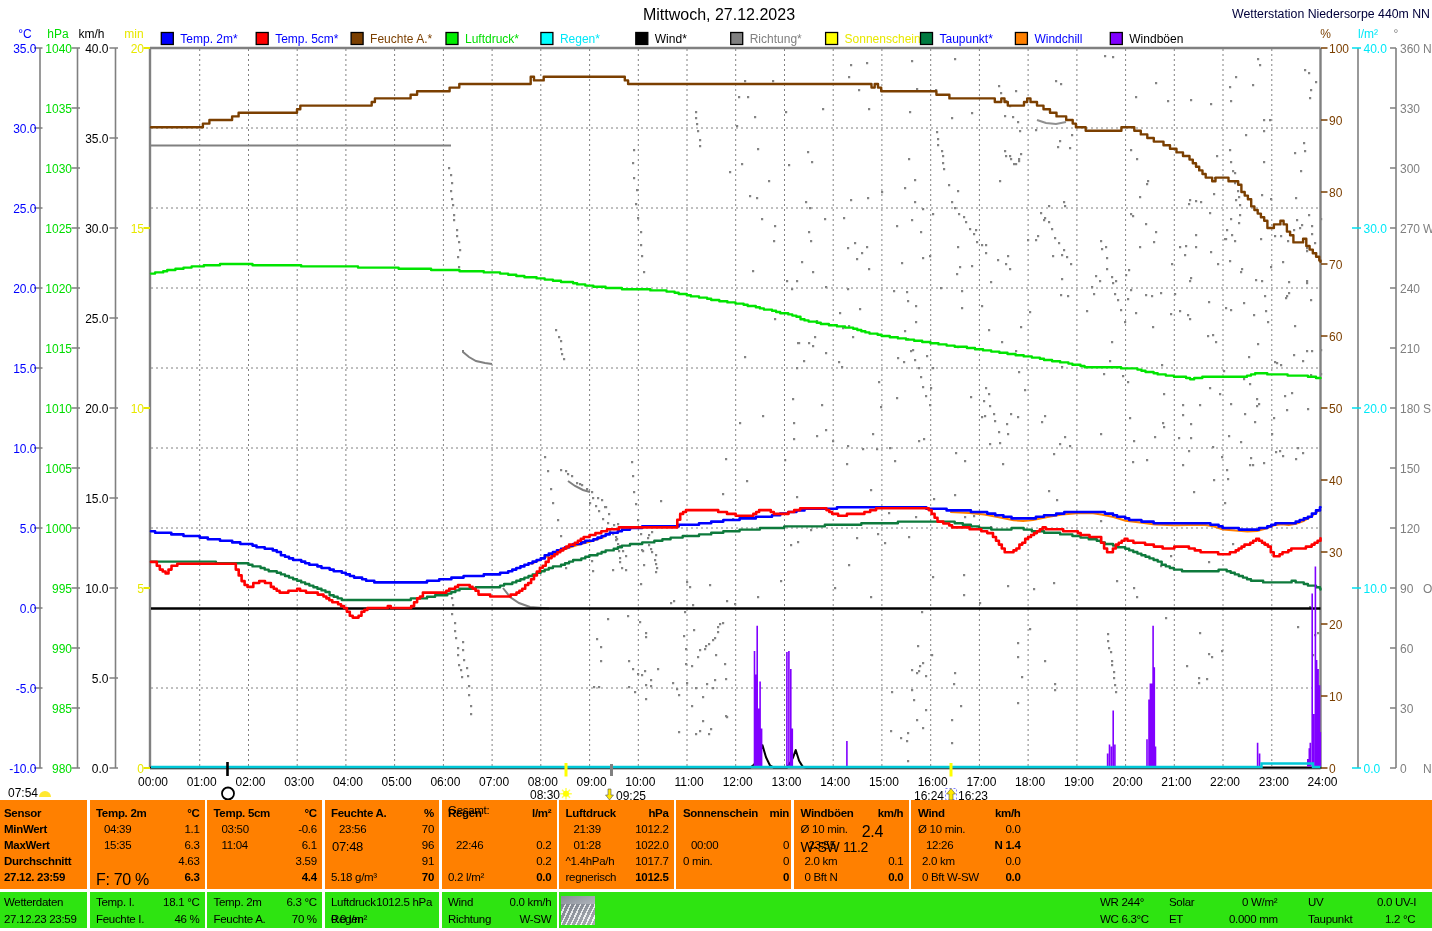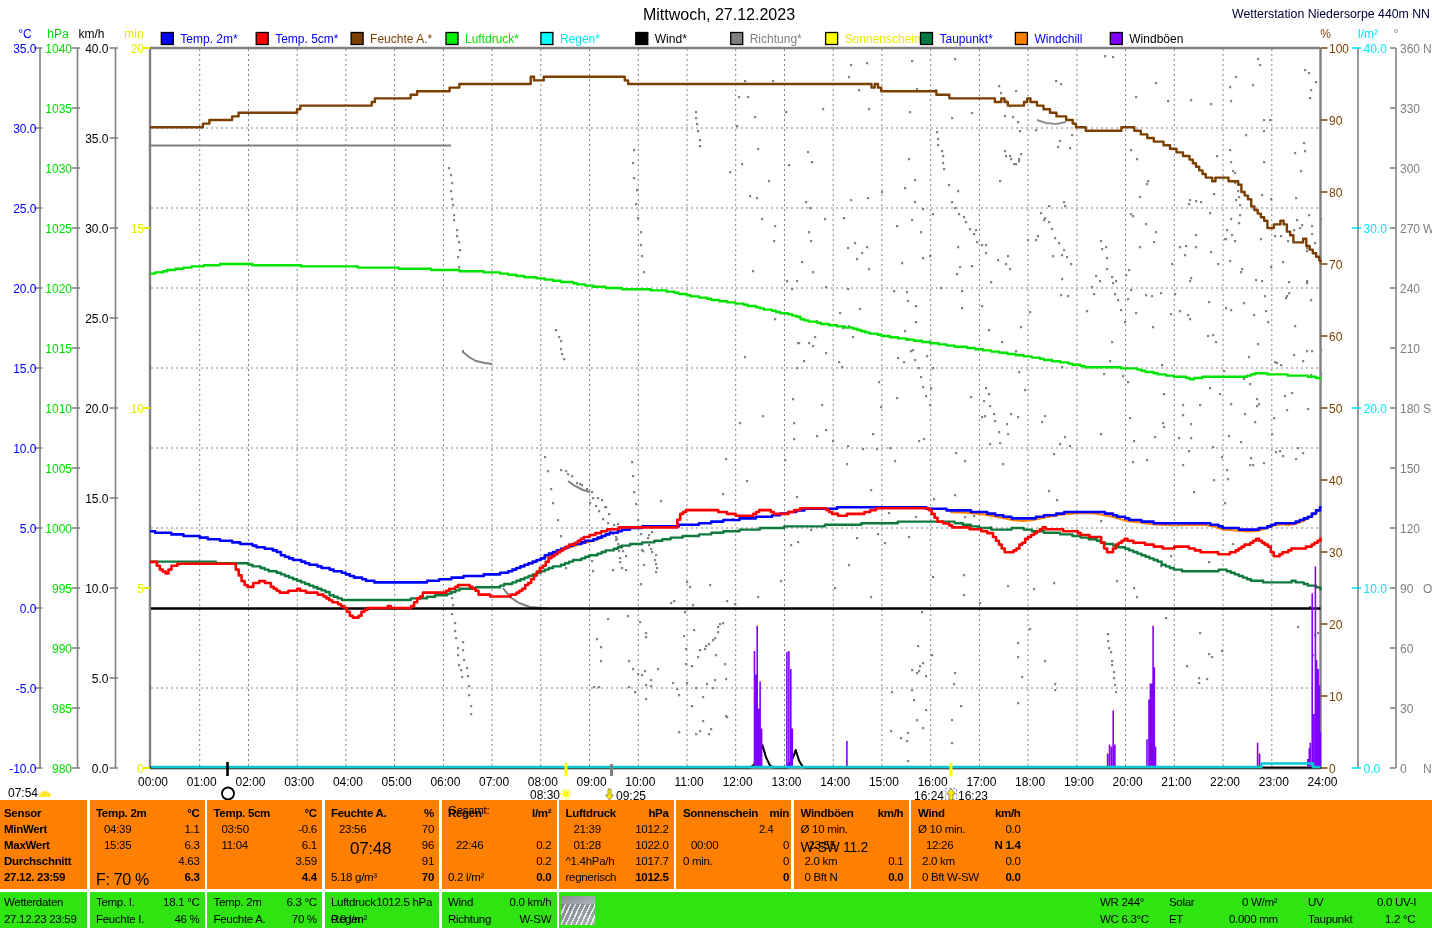--- a/index.html
+++ b/index.html
@@ -223,29 +223,29 @@
 <div style="position:absolute;left:4px;top:822.5px;font-size:11.5px;letter-spacing:-0.3px;font-weight:bold;white-space:nowrap">MinWert</div>
 <div style="position:absolute;left:104px;top:822.5px;font-size:11.5px;letter-spacing:-0.3px;font-weight:normal;white-space:nowrap">04:39</div>
 <div style="position:absolute;left:96px;top:822.5px;width:103.5px;font-size:11.5px;letter-spacing:-0.3px;font-weight:normal;text-align:right;white-space:nowrap">1.1</div>
 <div style="position:absolute;left:221.5px;top:822.5px;font-size:11.5px;letter-spacing:-0.3px;font-weight:normal;white-space:nowrap">03:50</div>
 <div style="position:absolute;left:213.5px;top:822.5px;width:103.30000000000001px;font-size:11.5px;letter-spacing:-0.3px;font-weight:normal;text-align:right;white-space:nowrap">-0.6</div>
 <div style="position:absolute;left:339px;top:822.5px;font-size:11.5px;letter-spacing:-0.3px;font-weight:normal;white-space:nowrap">23:56</div>
 <div style="position:absolute;left:331px;top:822.5px;width:103px;font-size:11.5px;letter-spacing:-0.3px;font-weight:normal;text-align:right;white-space:nowrap">70</div>
 <div style="position:absolute;left:573.5px;top:822.5px;font-size:11.5px;letter-spacing:-0.3px;font-weight:normal;white-space:nowrap">21:39</div>
 <div style="position:absolute;left:565.5px;top:822.5px;width:103.10000000000002px;font-size:11.5px;letter-spacing:-0.3px;font-weight:normal;text-align:right;white-space:nowrap">1012.2</div>
 <div style="position:absolute;left:800.5px;top:822.5px;font-size:11.5px;letter-spacing:-0.3px;font-weight:normal;white-space:nowrap">Ø 10 min.</div>
-<div style="position:absolute;left:759px;top:822.5px;width:102.79999999999995px;font-size:11px;letter-spacing:-0.3px;font-weight:normal;text-align:left;white-space:nowrap">2.4</div>
+<div style="position:absolute;left:821px;top:822.5px;width:102.79999999999995px;font-size:16px;letter-spacing:-0.3px;font-weight:normal;text-align:center;white-space:nowrap">2.4</div>
 <div style="position:absolute;left:918px;top:822.5px;font-size:11.5px;letter-spacing:-0.3px;font-weight:normal;white-space:nowrap">Ø 10 min.</div>
 <div style="position:absolute;left:918px;top:822.5px;width:102.60000000000002px;font-size:11.5px;letter-spacing:-0.3px;font-weight:normal;text-align:right;white-space:nowrap">0.0</div>
 <div style="position:absolute;left:4px;top:838.5px;font-size:11.5px;letter-spacing:-0.3px;font-weight:bold;white-space:nowrap">MaxWert</div>
 <div style="position:absolute;left:104px;top:838.5px;font-size:11.5px;letter-spacing:-0.3px;font-weight:normal;white-space:nowrap">15:35</div>
 <div style="position:absolute;left:96px;top:838.5px;width:103.5px;font-size:11.5px;letter-spacing:-0.3px;font-weight:normal;text-align:right;white-space:nowrap">6.3</div>
 <div style="position:absolute;left:221.5px;top:838.5px;font-size:11.5px;letter-spacing:-0.3px;font-weight:normal;white-space:nowrap">11:04</div>
 <div style="position:absolute;left:213.5px;top:838.5px;width:103.30000000000001px;font-size:11.5px;letter-spacing:-0.3px;font-weight:normal;text-align:right;white-space:nowrap">6.1</div>
-<div style="position:absolute;left:350px;top:838.5px;font-size:17px;letter-spacing:-0.3px;font-weight:normal;white-space:nowrap">07:48</div>
+<div style="position:absolute;left:332px;top:838.5px;font-size:13px;letter-spacing:-0.3px;font-weight:normal;white-space:nowrap">07:48</div>
 <div style="position:absolute;left:331px;top:838.5px;width:103px;font-size:11.5px;letter-spacing:-0.3px;font-weight:normal;text-align:right;white-space:nowrap">96</div>
 <div style="position:absolute;left:456px;top:838.5px;font-size:11.5px;letter-spacing:-0.3px;font-weight:normal;white-space:nowrap">22:46</div>
 <div style="position:absolute;left:448px;top:838.5px;width:103.29999999999995px;font-size:11.5px;letter-spacing:-0.3px;font-weight:normal;text-align:right;white-space:nowrap">0.2</div>
 <div style="position:absolute;left:573.5px;top:838.5px;font-size:11.5px;letter-spacing:-0.3px;font-weight:normal;white-space:nowrap">01:28</div>
 <div style="position:absolute;left:565.5px;top:838.5px;width:103.10000000000002px;font-size:11.5px;letter-spacing:-0.3px;font-weight:normal;text-align:right;white-space:nowrap">1022.0</div>
 <div style="position:absolute;left:691px;top:838.5px;font-size:11.5px;letter-spacing:-0.3px;font-weight:normal;white-space:nowrap">00:00</div>
 <div style="position:absolute;left:683px;top:838.5px;width:106px;font-size:11.5px;letter-spacing:-0.3px;font-weight:normal;text-align:right;white-space:nowrap">0</div>
 <div style="position:absolute;left:808.5px;top:838.5px;font-size:11.5px;letter-spacing:-0.3px;font-weight:normal;white-space:nowrap">23:55</div>
 <div style="position:absolute;left:800.5px;top:838.5px;width:102.79999999999995px;font-size:14px;letter-spacing:-0.3px;font-weight:normal;text-align:left;white-space:nowrap">W-SW 11.2</div>
 <div style="position:absolute;left:926px;top:838.5px;font-size:11.5px;letter-spacing:-0.3px;font-weight:normal;white-space:nowrap">12:26</div>

